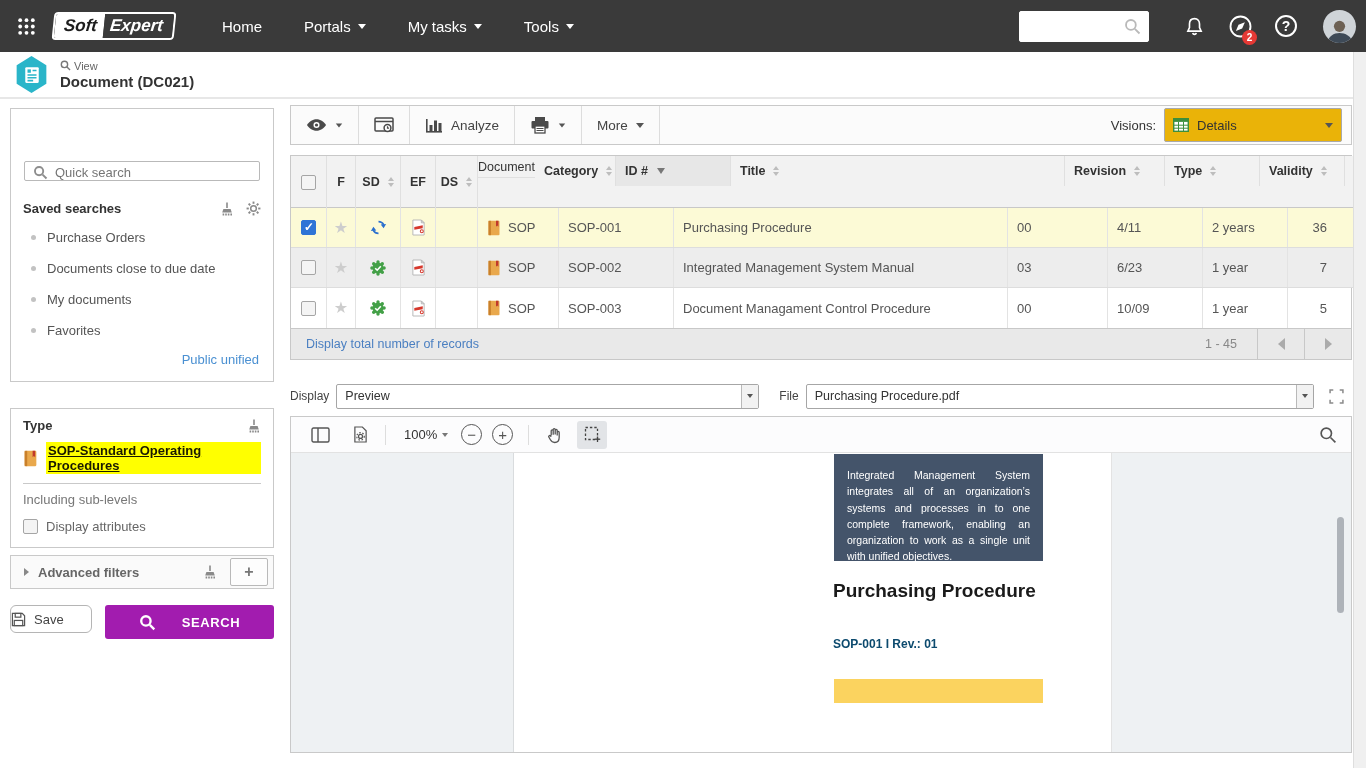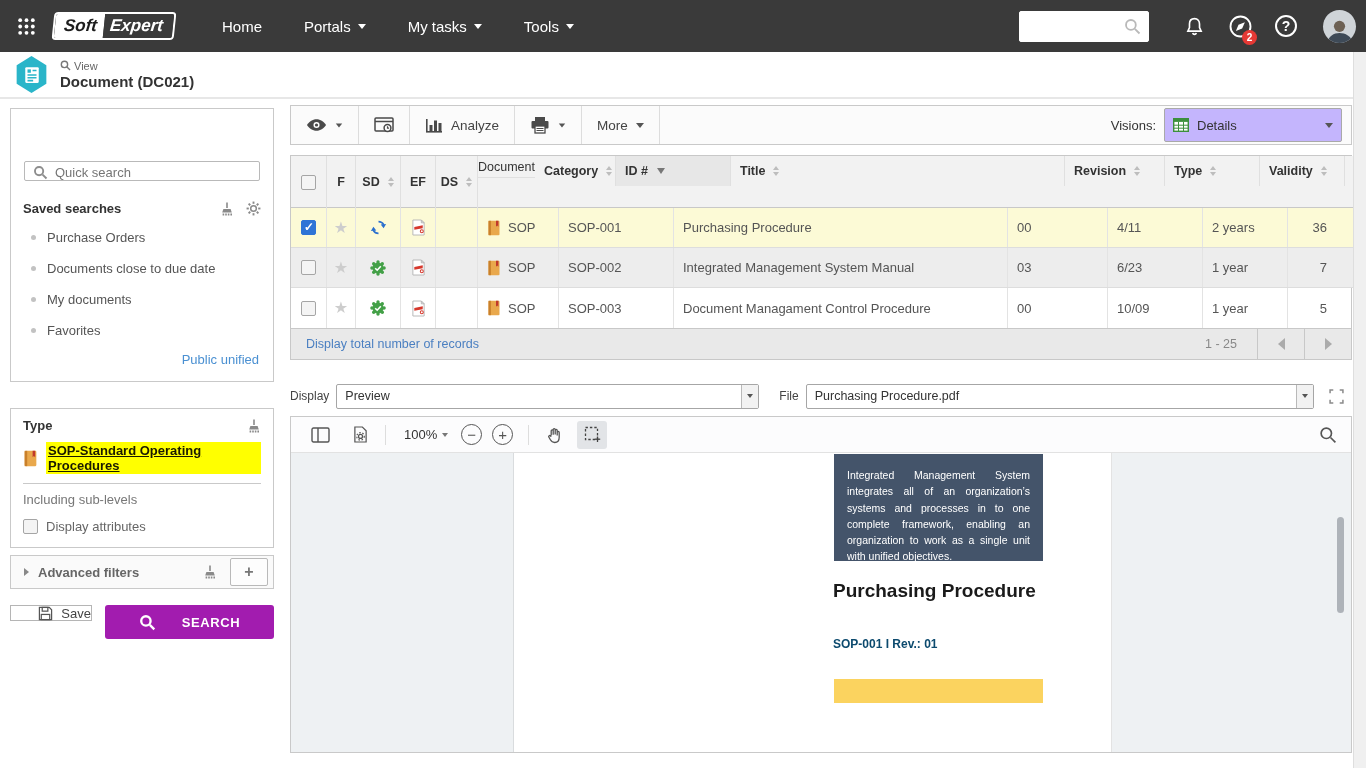--- a/index.html
+++ b/index.html
@@ -55,31 +55,31 @@
   .chk-row { display:flex; align-items:center; gap:8px; margin-top:12px; cursor:pointer; }
   .chk { width:15px; height:15px; border:1px solid #a5a5a5; border-radius:2px; background:#f4f4f4; position:relative; flex:0 0 auto; }
   .chk.checked { background:#2e74d6; border-color:#2e74d6; }
   .chk.checked::after { content:"✓"; position:absolute; left:2px; top:-1px; color:#fff; font-size:12px; font-weight:bold; }
   .chk-label { font-size:13px; color:#666; }
   .adv-bar { margin-top:7px; height:34px; background:#fafafa; border:1px solid #c9c9c9; display:flex; align-items:center; padding:0 5px 0 13px; }
   .tri-right { width:0; height:0; border-top:4px solid transparent; border-bottom:4px solid transparent; border-left:5px solid #888; }
   .adv-label { font-size:13px; font-weight:bold; color:#666; margin-left:9px; flex:1; }
   .plus-btn { width:38px; height:28px; background:#fdfdfd; border:1px solid #b9b9b9; border-radius:2px; color:#777; font-size:16px; font-weight:bold; display:flex; align-items:center; justify-content:center; margin-left:13px; cursor:pointer; }
   .btn-row { display:flex; gap:13px; margin-top:16px; }
-  .save-btn { width:82px; height:16px; background:#fff; border:1px solid #b5b5b5; border-radius:0; display:flex; align-items:center; justify-content:flex-end; gap:8px; font-size:13px; color:#444; cursor:pointer; }
+  .save-btn { width:82px; height:28px; background:#fff; border:1px solid #b5b5b5; border-radius:6px; display:flex; align-items:center; justify-content:flex-start; gap:8px; font-size:13px; color:#444; cursor:pointer; }
   .search-btn { flex:1; height:34px; background:#a21caf; border:none; border-radius:3px; display:flex; align-items:center; justify-content:center; gap:26px; color:#fff; font-size:13px; font-weight:bold; letter-spacing:.6px; cursor:pointer; }
 
   
   .main-toolbar { position:absolute; left:290px; top:105px; width:1062px; height:40px; background:#fbfbfb; border:1px solid #c9c9c9; display:flex; align-items:center; }
   .tb-group { height:100%; display:flex; align-items:center; gap:8px; padding:0 15px; border-right:1px solid #ddd; color:#4a4a4a; cursor:pointer; }
   .tb-group .lbl { font-size:13.5px; color:#444; }
   .caret-dark { width:0; height:0; border-left:4px solid transparent; border-right:4px solid transparent; border-top:5px solid #555; }
   .visions { margin-left:auto; display:flex; align-items:center; gap:8px; padding-right:9px; }
   .visions-label { font-size:13px; color:#333; }
-  .visions-dd { width:178px; height:26px; background:#c4b5fd; border:1px solid #a9a9a9; border-radius:2px; display:flex; align-items:center; gap:8px; padding:16px 8px; cursor:pointer; }
+  .visions-dd { width:178px; height:26px; background:#eab308; border:1px solid #a9a9a9; border-radius:2px; display:flex; align-items:center; gap:8px; padding:16px 8px; cursor:pointer; }
   .visions-dd .val { font-size:13px; color:#333; flex:1; }
 
   
   .table-box { position:absolute; left:290px; top:155px; width:1062px; background:#fff; border:1px solid #c8c8c8; display:flex; }
   .tb-main { flex:1; }
   .thead { display:flex; height:52px; background:#f2f2f2; border-bottom:1px solid #c8c8c8; }
   .hcell { display:flex; align-items:center; justify-content:center; gap:5px; border-right:1px solid #e0e0e0; font-size:12.5px; font-weight:bold; color:#333; }
   .thead-left { display:flex; }
   .thead-left .hcell { height:52px; }
   .thead-right { flex:1; display:flex; flex-direction:row; }
@@ -692,21 +692,21 @@
           </div>
       </div>
     </div>
     <div class="vscroll">
         <span class="thumb"></span>
       </div>
   </div>
 
   <div class="grid-footer">
     <span class="total-link">Display total number of records</span>
-    <span class="range">1 - 25</span>
+    <span class="range">1 - 45</span>
     <span class="page-btn">
         <i class="tri-l"></i>
       </span>
     <span class="page-btn">
         <i class="tri-r"></i>
       </span>
   </div>
 
   <div class="display-row">
     <span class="dr-label">Display</span>

